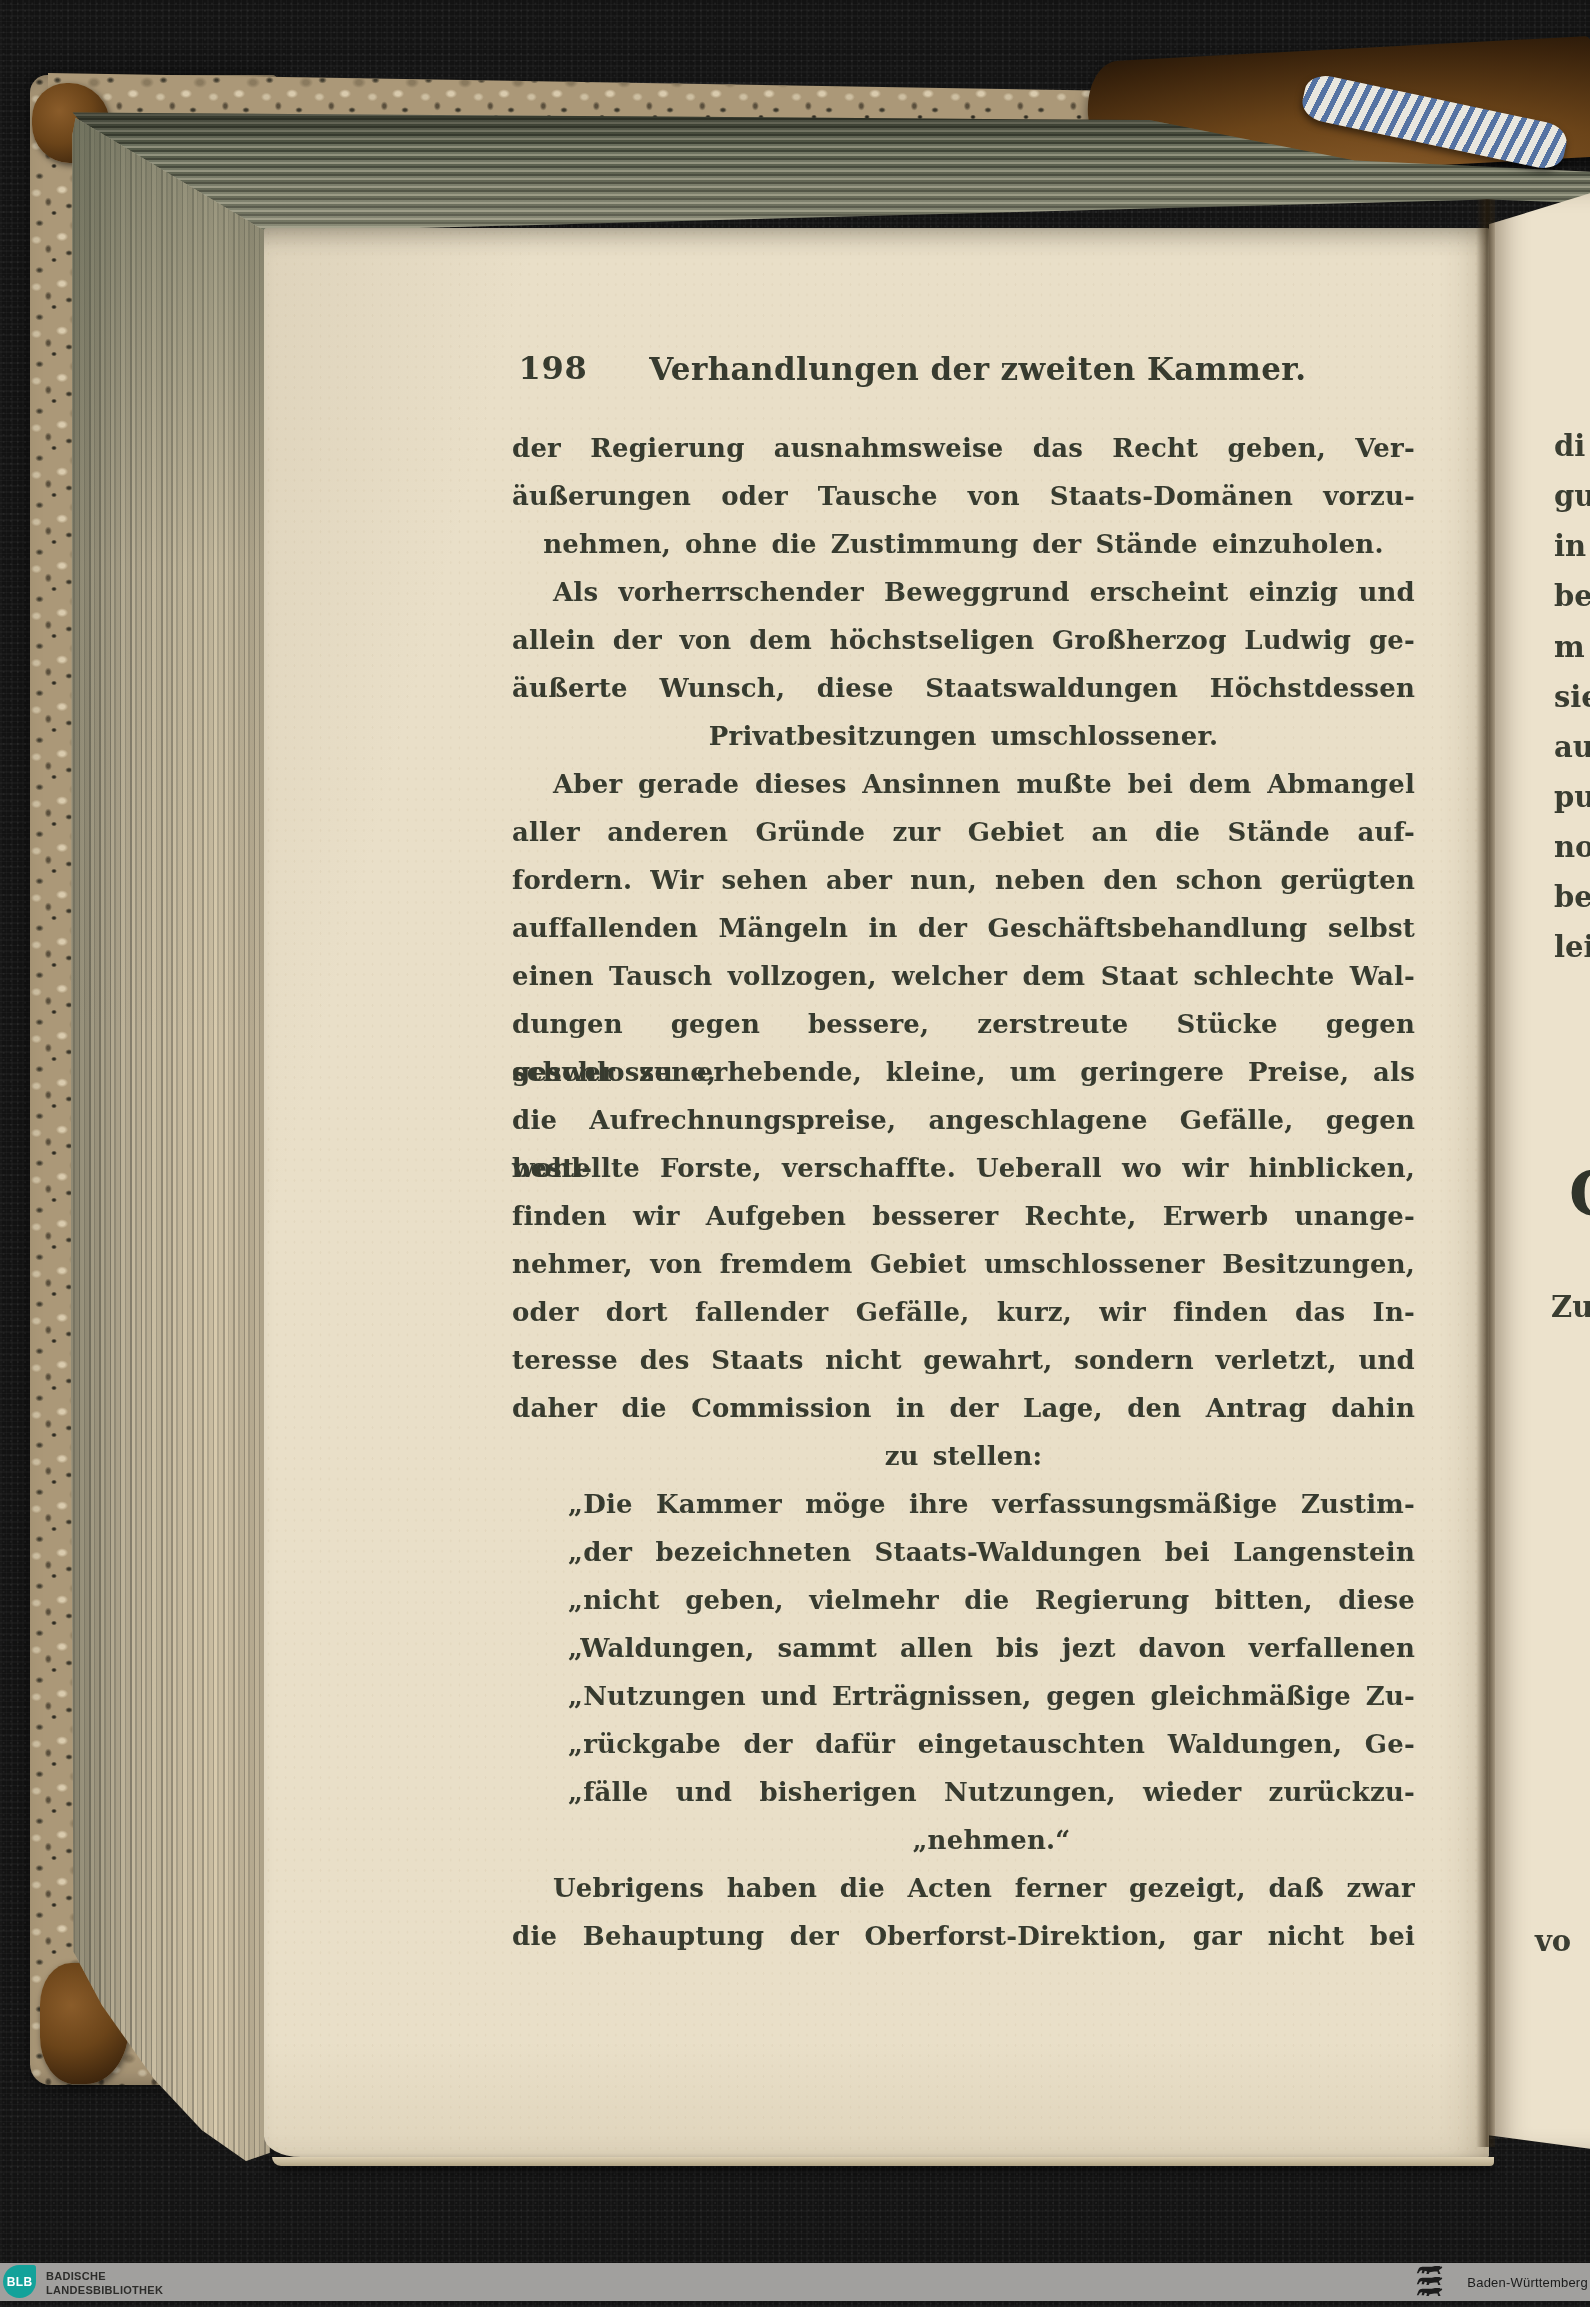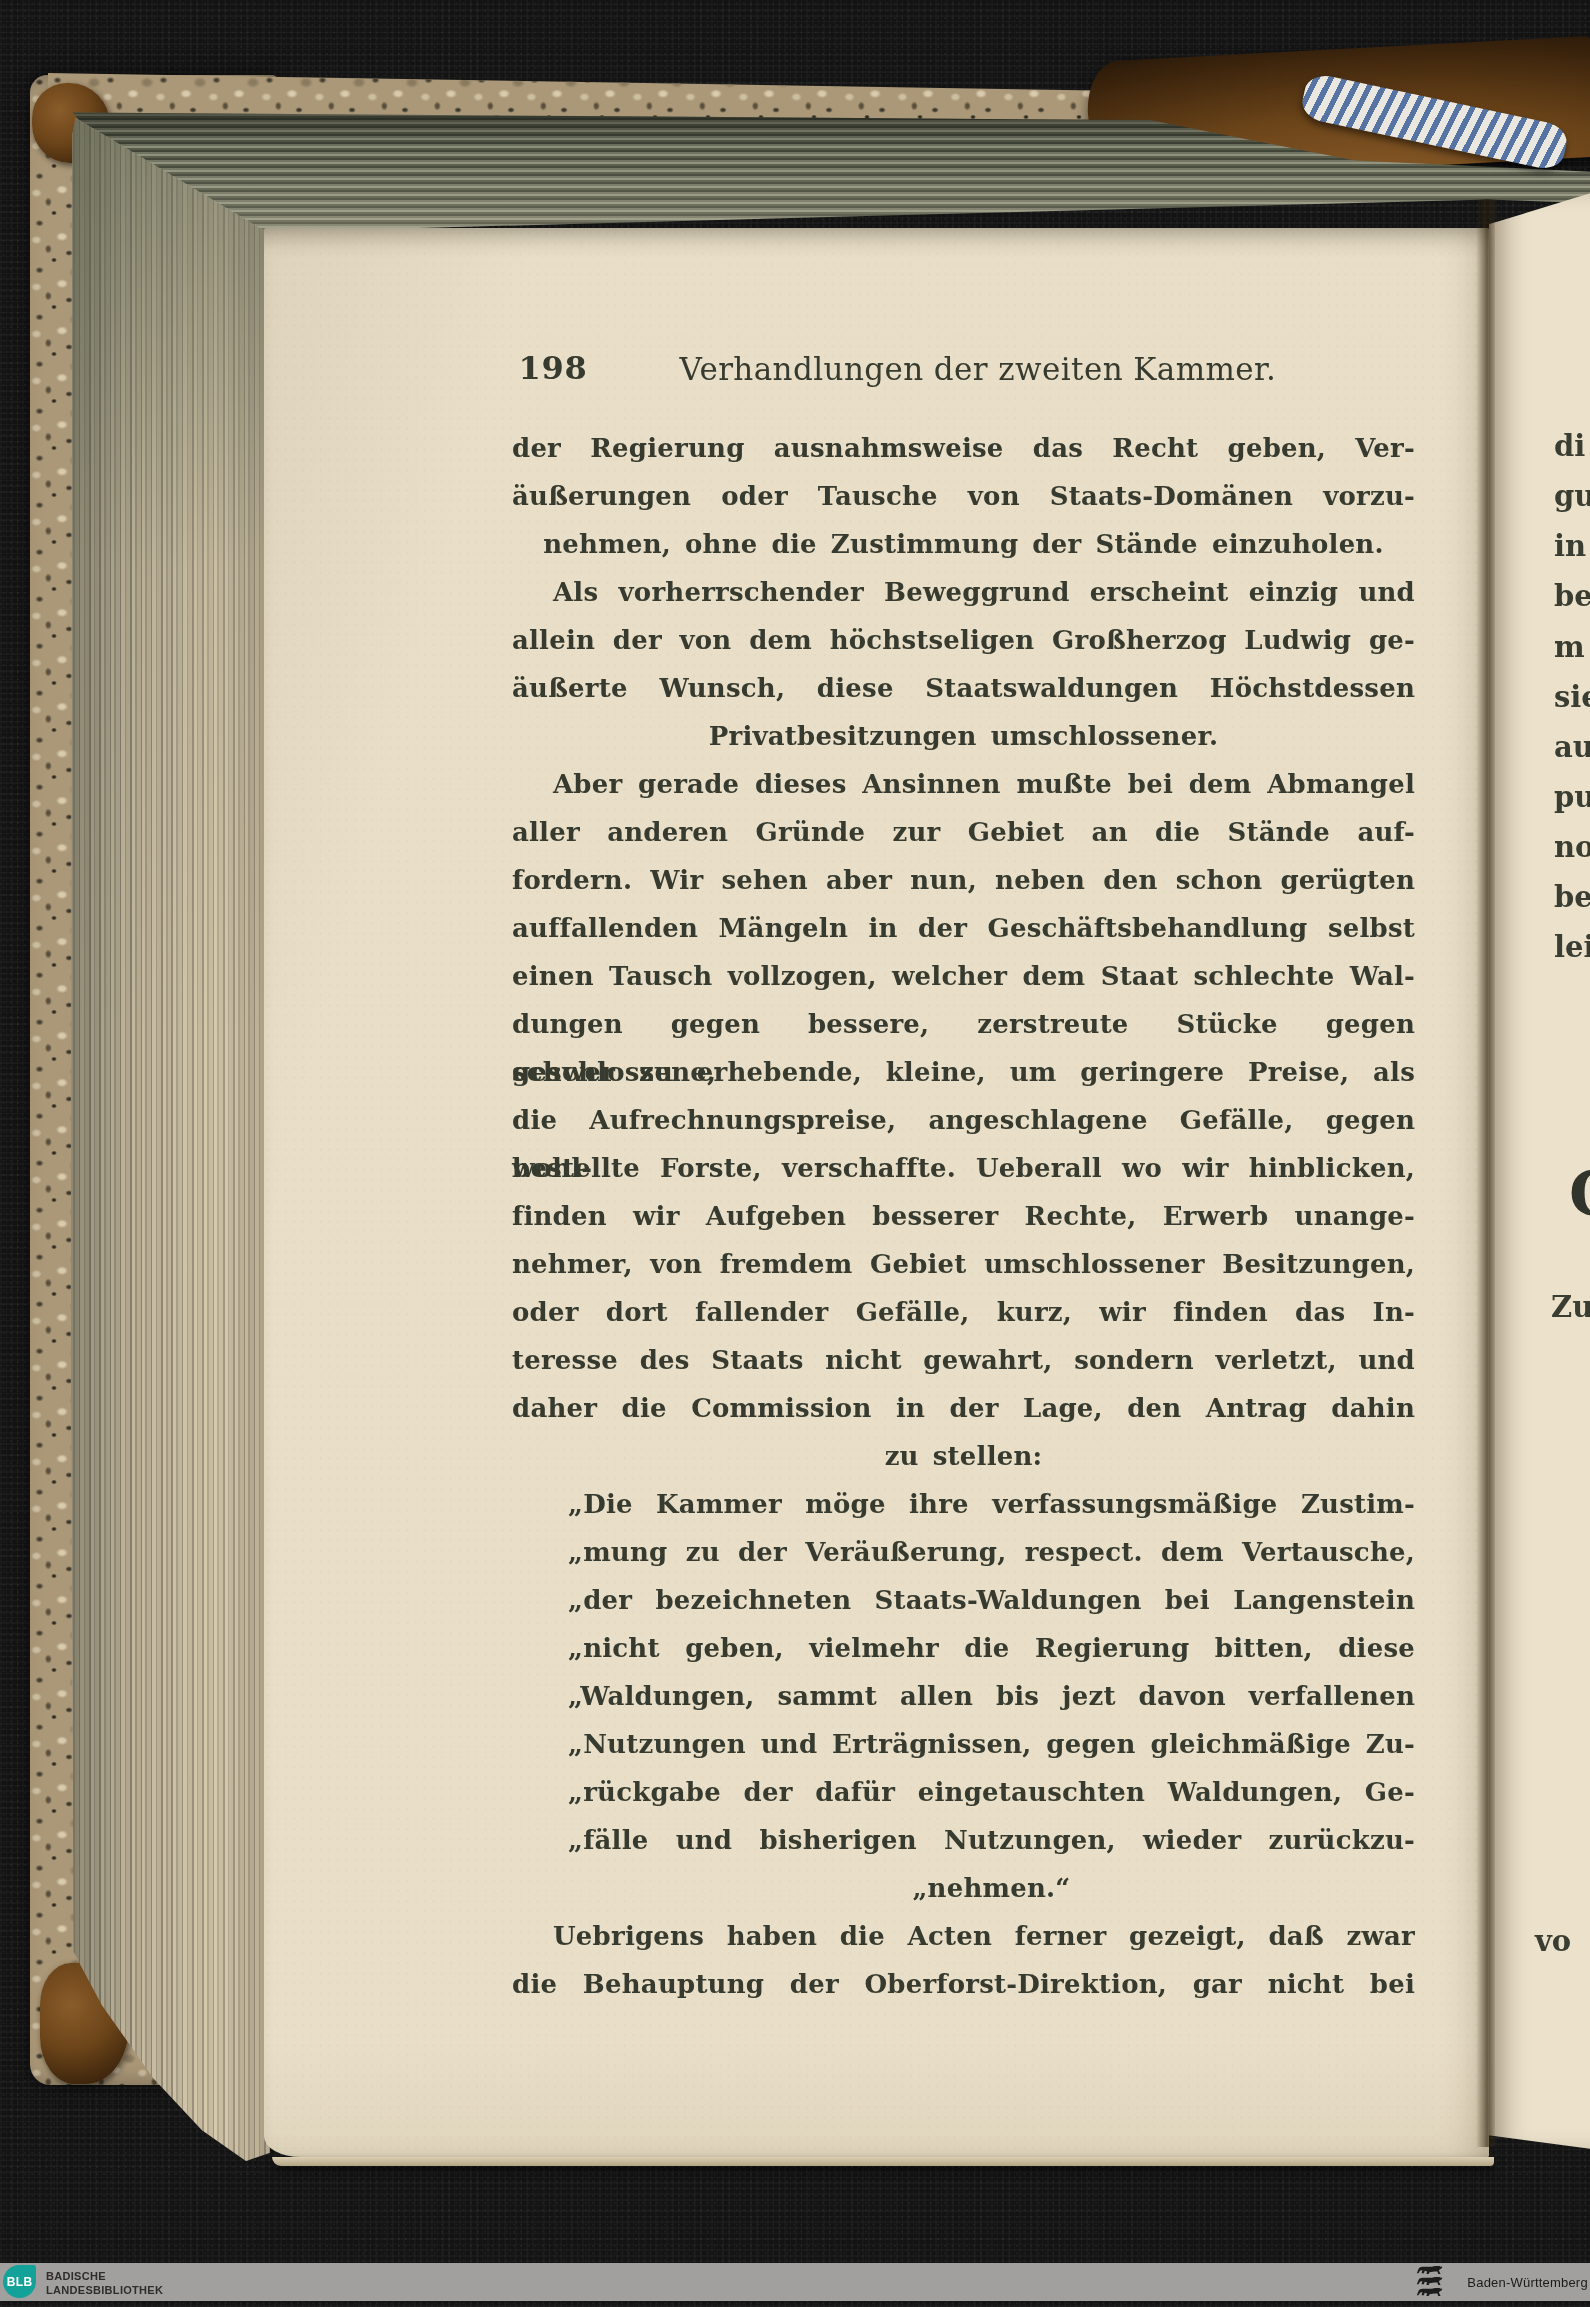--- a/index.html
+++ b/index.html
@@ -71,21 +71,21 @@
     background:#ece2cc;
     box-shadow:inset 22px 0 27px -9.5px rgba(60,40,20,0.45);
     clip-path:polygon(0 1.6%,100% 0,100% 100%,0 99.3%);}
   .gutter{position:absolute;left:1476px;top:199px;width:19px;height:1948px;z-index:8;
     background:linear-gradient(90deg, rgba(0,0,0,0) 0%, rgba(50,35,15,0.45) 45%, rgba(40,28,10,0.60) 58%, rgba(90,70,40,0.18) 100%);}
   
   .text-layer{position:absolute;inset:0;color:#373b2f;}
   .page-header{position:absolute;top:121px;left:248px;width:903px;height:52px;}
   .page-number{position:absolute;left:6.4px;top:0;font-size:32px;font-weight:bold;letter-spacing:0.8px;}
   .running-title{position:absolute;left:0;right:0;top:1.6px;text-align:center;transform:translateX(14.3px);
-    font-size:31px;font-weight:normal;letter-spacing:0.4px;}
+    font-size:31px;font-weight:bold;letter-spacing:0.4px;}
   .lines{position:absolute;top:196px;left:248px;width:903px;}
   .line{height:48px;line-height:48px;font-size:26px;font-weight:bold;
     letter-spacing:0.2px;word-spacing:4.8px;white-space:nowrap;overflow:visible;text-align:center;}
   .line.just{white-space:normal;text-align:justify;text-align-last:justify;text-justify:inter-word;word-spacing:1.6px;}
   .line.ind{text-indent:41px;}
   .line.quote{padding-left:56px;}
   
   .frag{position:absolute;left:65px;font-size:29px;font-weight:bold;color:#3a3d31;white-space:nowrap;}
   .frag.big{font-size:62px;color:#30342a;}
   
@@ -158,21 +158,20 @@
           <div class="line just">schwer zu erhebende, kleine, um geringere Preise, als</div>
           <div class="line just">die Aufrechnungspreise, angeschlagene Gefälle, gegen wohl-</div>
           <div class="line just">bestellte Forste, verschaffte. Ueberall wo wir hinblicken,</div>
           <div class="line just">finden wir Aufgeben besserer Rechte, Erwerb unange-</div>
           <div class="line just">nehmer, von fremdem Gebiet umschlossener Besitzungen,</div>
           <div class="line just">oder dort fallender Gefälle, kurz, wir finden das In-</div>
           <div class="line just">teresse des Staats nicht gewahrt, sondern verletzt, und</div>
           <div class="line just">daher die Commission in der Lage, den Antrag dahin</div>
           <div class="line">zu stellen:</div>
           <div class="line just quote">„Die Kammer möge ihre verfassungsmäßige Zustim-</div>
-          <div class="line just quote">„mung zu der Veräußerung, respect. dem Vertausche,</div>
           <div class="line just quote">„der bezeichneten Staats-Waldungen bei Langenstein</div>
           <div class="line just quote">„nicht geben, vielmehr die Regierung bitten, diese</div>
           <div class="line just quote">„Waldungen, sammt allen bis jezt davon verfallenen</div>
           <div class="line just quote">„Nutzungen und Erträgnissen, gegen gleichmäßige Zu-</div>
           <div class="line just quote">„rückgabe der dafür eingetauschten Waldungen, Ge-</div>
           <div class="line just quote">„fälle und bisherigen Nutzungen, wieder zurückzu-</div>
           <div class="line quote">„nehmen.“</div>
           <div class="line just ind">Uebrigens haben die Acten ferner gezeigt, daß zwar</div>
           <div class="line just">die Behauptung der Oberforst-Direktion, gar nicht bei</div>
         </div>

